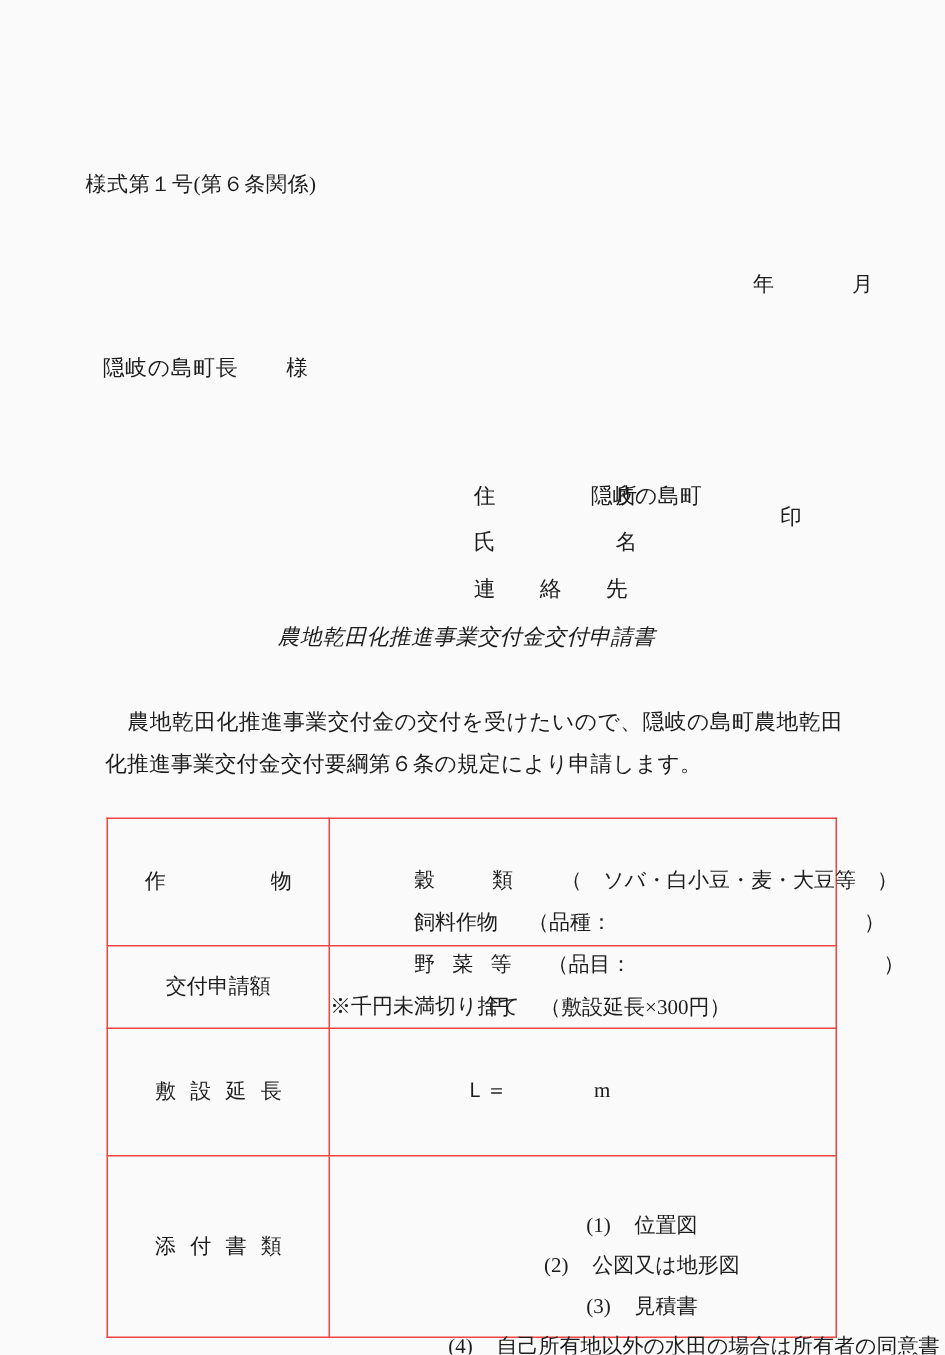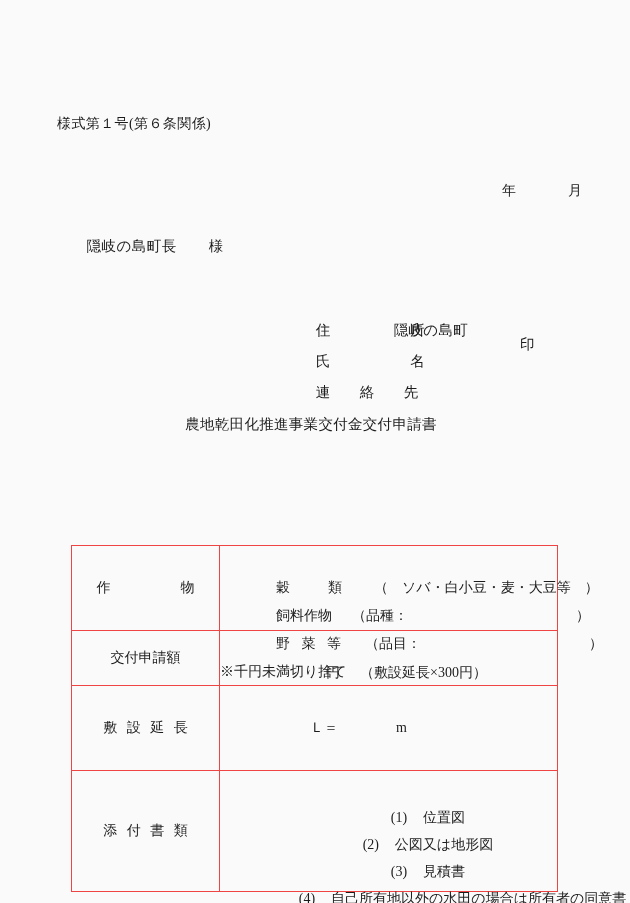--- a/index.html
+++ b/index.html
@@ -45,21 +45,21 @@
     top: 138px;
     font-size: 14px;
   }
   .date-line .blank {
     display: inline-block;
     width: 26px;
   }
 
   
   .addressee {
-    left: 70px;
+    left: 52px;
     top: 192px;
     font-size: 14.5px;
     letter-spacing: 0.5px;
   }
   .addressee .gap {
     display: inline-block;
     width: 32px;
   }
 
   
@@ -97,20 +97,21 @@
 
   
   .doc-title {
     position: absolute;
     left: 0;
     top: 383px;
     width: 622px;
     text-align: center;
     font-size: 14.5px;
     letter-spacing: 0.3px;
+    font-style: italic;
   }
 
   
   .body-para {
     position: absolute;
     left: 70px;
     top: 436px;
     width: 492px;
     font-size: 14.5px;
     line-height: 28px;
@@ -222,20 +223,21 @@
       <span class="lbl sp3">氏　　名</span><span class="val"></span>
       <span class="seal">印</span>
     </div>
     <div class="row">
       <span class="lbl sp2">連　絡　先</span><span class="val"></span>
     </div>
   </div>
 
   <div class="doc-title">農地乾田化推進事業交付金交付申請書</div>
 
+  <div class="body-para">農地乾田化推進事業交付金の交付を受けたいので、隠岐の島町農地乾田化推進事業交付金交付要綱第６条の規定により申請します。</div>
 
   <table class="form-table">
     <tbody>
 
       <tr>
         <td class="label-cell">
           <span class="sp-wide">作　　物</span>
         </td>
         <td class="value-cell">
           <div class="cell-line crop-line-1">

